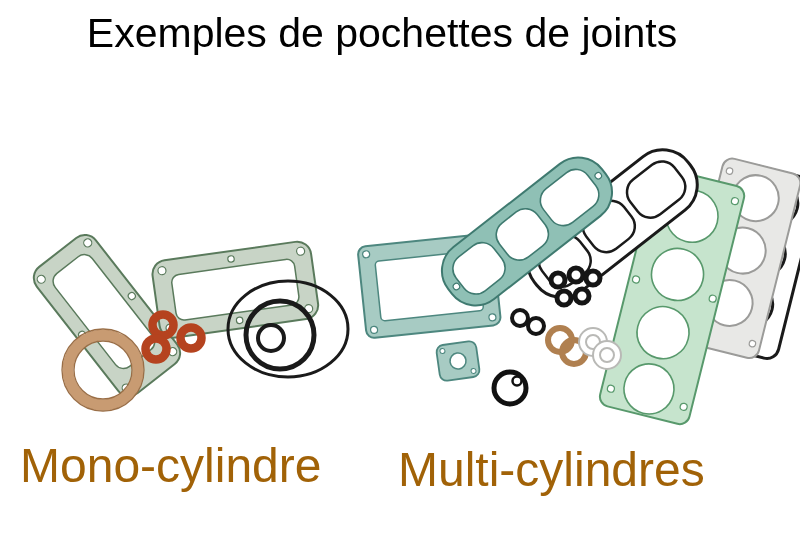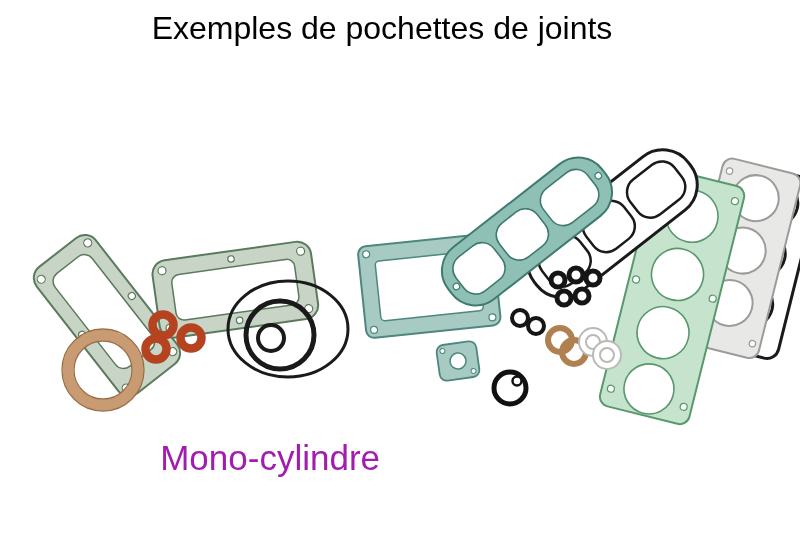--- a/index.html
+++ b/index.html
@@ -2,25 +2,25 @@
 <html><head>
 <meta charset="utf-8">
 <style>
   html,body{margin:0;padding:0;background:#fff;}
   #stage{
     position:relative;width:800px;height:544px;background:#fff;
     overflow:hidden;font-family:"Liberation Sans","DejaVu Sans",sans-serif;
   }
   .title{
     position:absolute;top:10px;left:0;width:764px;text-align:center;
-    font-size:32px;line-height:1.16;color:#000;font-weight:400;margin:0;
+    font-size:41px;line-height:1.16;color:#000;font-weight:400;margin:0;
   }
   .title span{display:block;}
   .caption{
-    position:absolute;font-size:35px;color:#a21caf;text-align:right;font-weight:400;
+    position:absolute;font-size:48px;color:#a16207;text-align:left;font-weight:400;
   }
   .caption-mono{left:20px;width:360px;top:438px;}
   .caption-multi{left:398px;width:362px;top:442px;}
   svg{position:absolute;display:block;}
   .svg-mono{left:0;top:222px;}
   .svg-multi{left:350px;top:128px;}
 </style>
 </head>
 <body>
 
@@ -159,14 +159,15 @@
       <circle cx="122" cy="245" r="2.5" fill="#ffffff" stroke="#4d877f" stroke-width="1"></circle>
     </g>
 
     <g>
       <circle cx="160" cy="260" r="16" fill="#ffffff" stroke="#111111" stroke-width="5"></circle>
       <circle cx="167" cy="253" r="4.5" fill="#ffffff" stroke="#111111" stroke-width="2.5"></circle>
     </g>
   </svg>
 
   <div class="caption caption-mono">Mono-cylindre</div>
+  <div class="caption caption-multi">Multi-cylindres</div>
 
 </div>
 
 </body></html>

